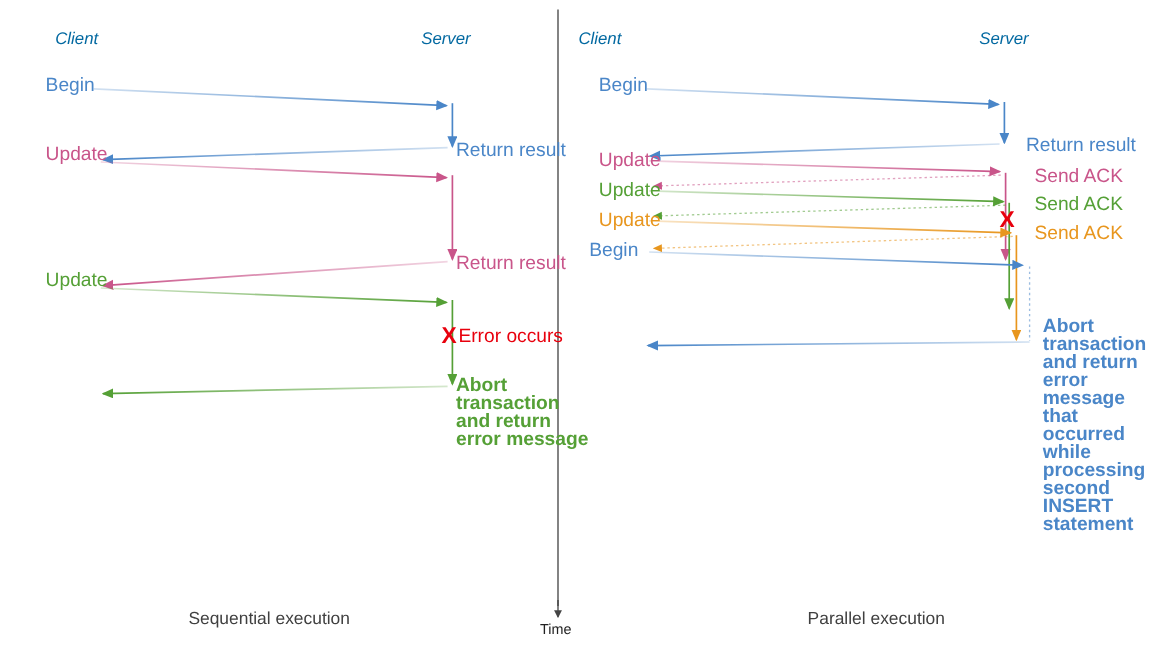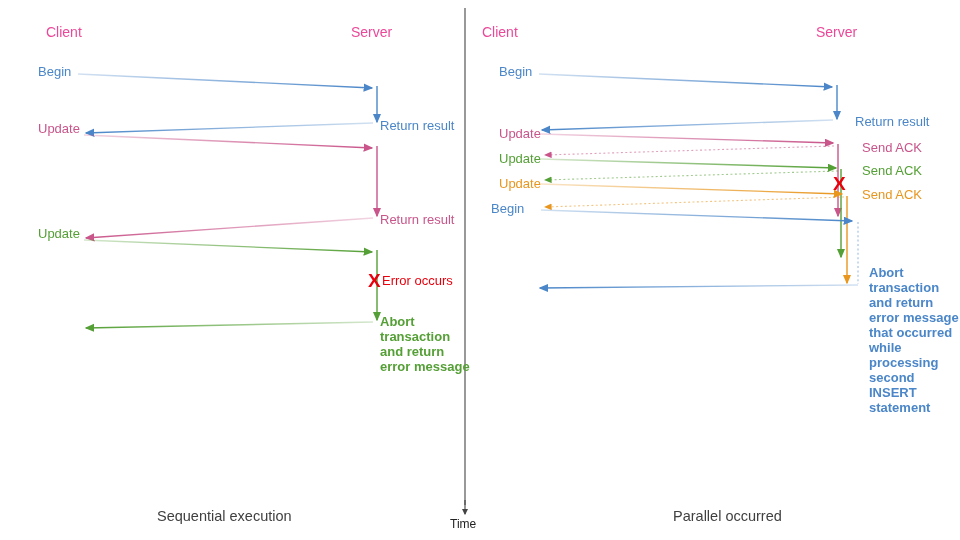--- a/index.html
+++ b/index.html
@@ -20,29 +20,30 @@
   #canvas svg.layer {
     position: absolute;
     left: 0;
     top: 0;
     width: 960px;
     height: 540px;
   }
   .lbl {
     position: absolute;
     font-family: "Liberation Sans", sans-serif;
-    font-size: 13px;
+    font-size: 16px;
     line-height: 15px;
     white-space: pre;
     letter-spacing: 0px;
   }
   .lbl.multi { white-space: pre-line; font-weight: bold; }
   .actor {
+    font-style: italic;
     font-size: 14px;
-    color: #ec4899;
+    color: #0369a1;
   }
   .caption {
     font-size: 14.5px;
     color: #404040;
   }
   .timelbl {
     font-size: 12px;
     color: #222222;
   }
   .xmark {
@@ -208,17 +209,17 @@
 transaction
 and return
 error message
 that occurred
 while
 processing
 second
 INSERT
 statement</div>
 
-  <div class="lbl caption" style="left:673px; top:509px;">Parallel occurred</div>
+  <div class="lbl caption" style="left:673px; top:509px;">Parallel execution</div>
 
   <div class="lbl timelbl" style="left:450px; top:517px;">Time</div>
 
 </div>
 
 </body></html>

